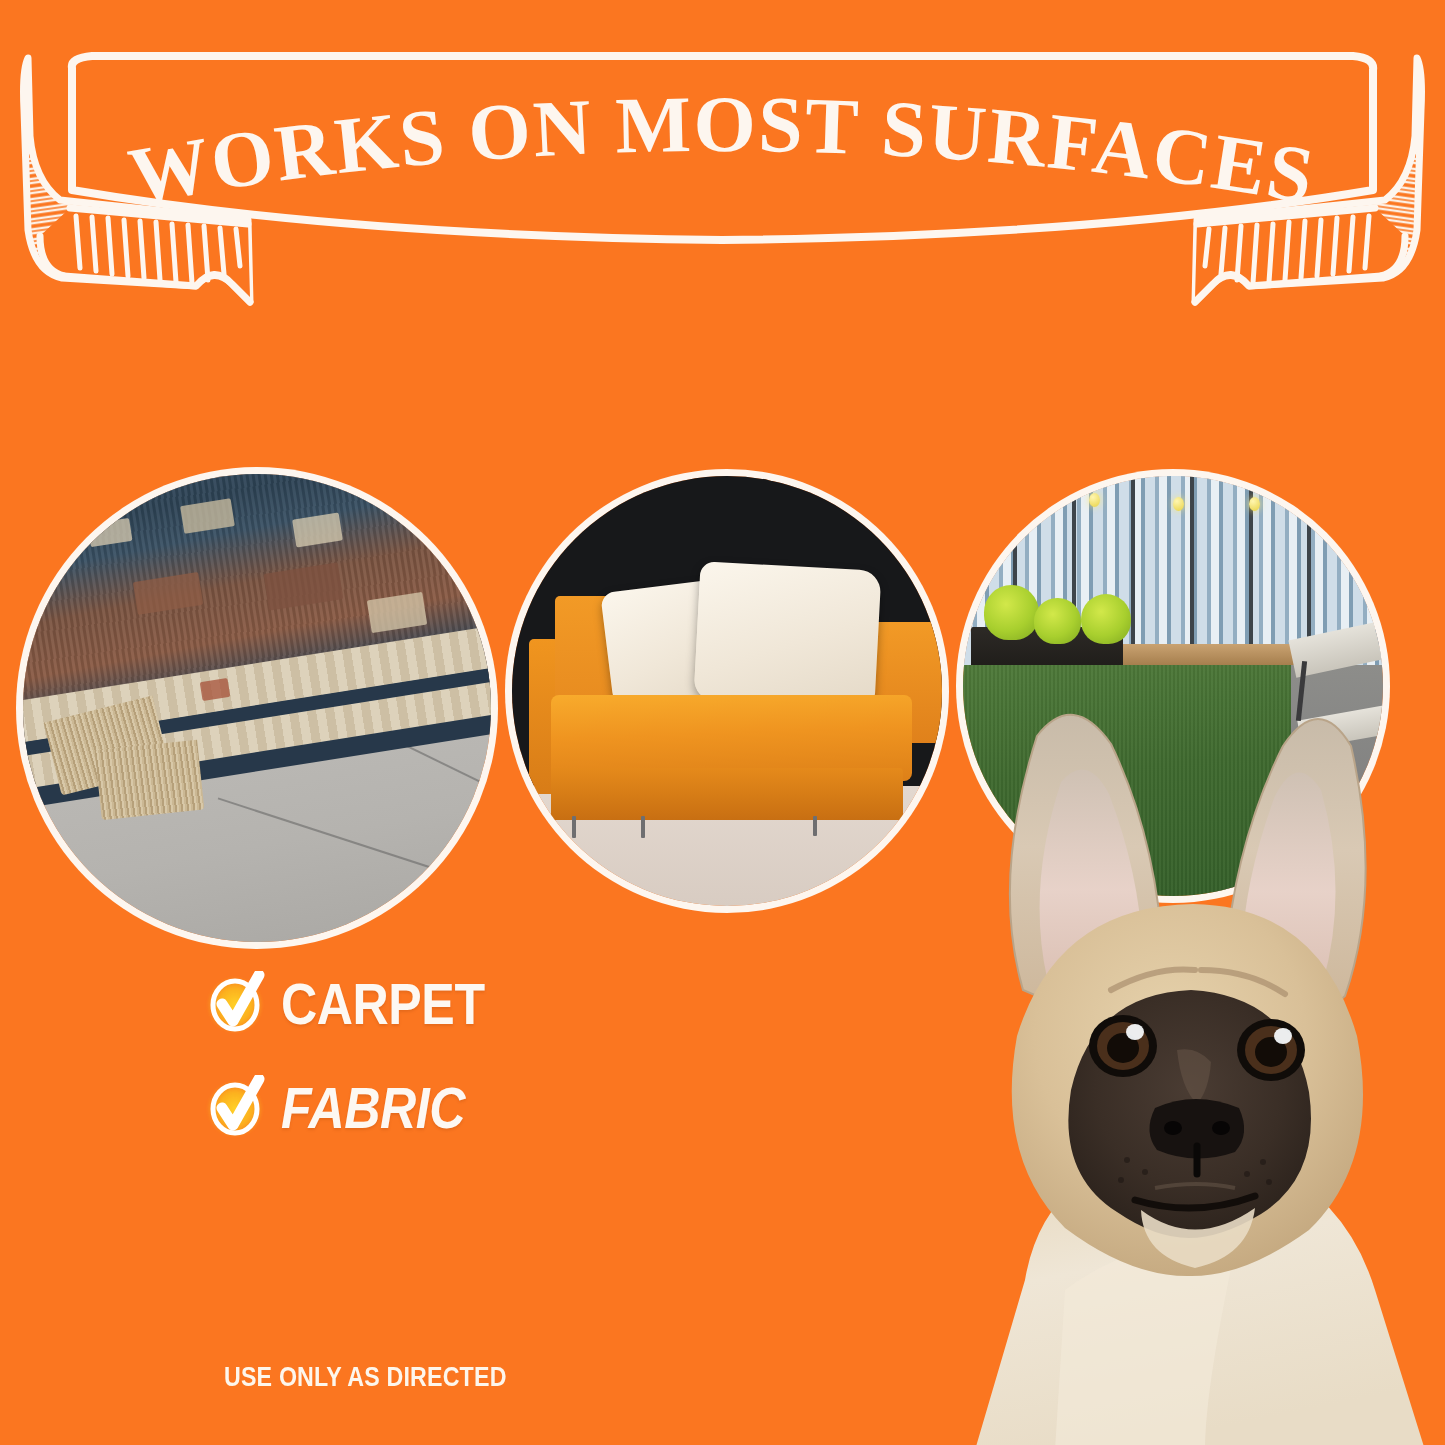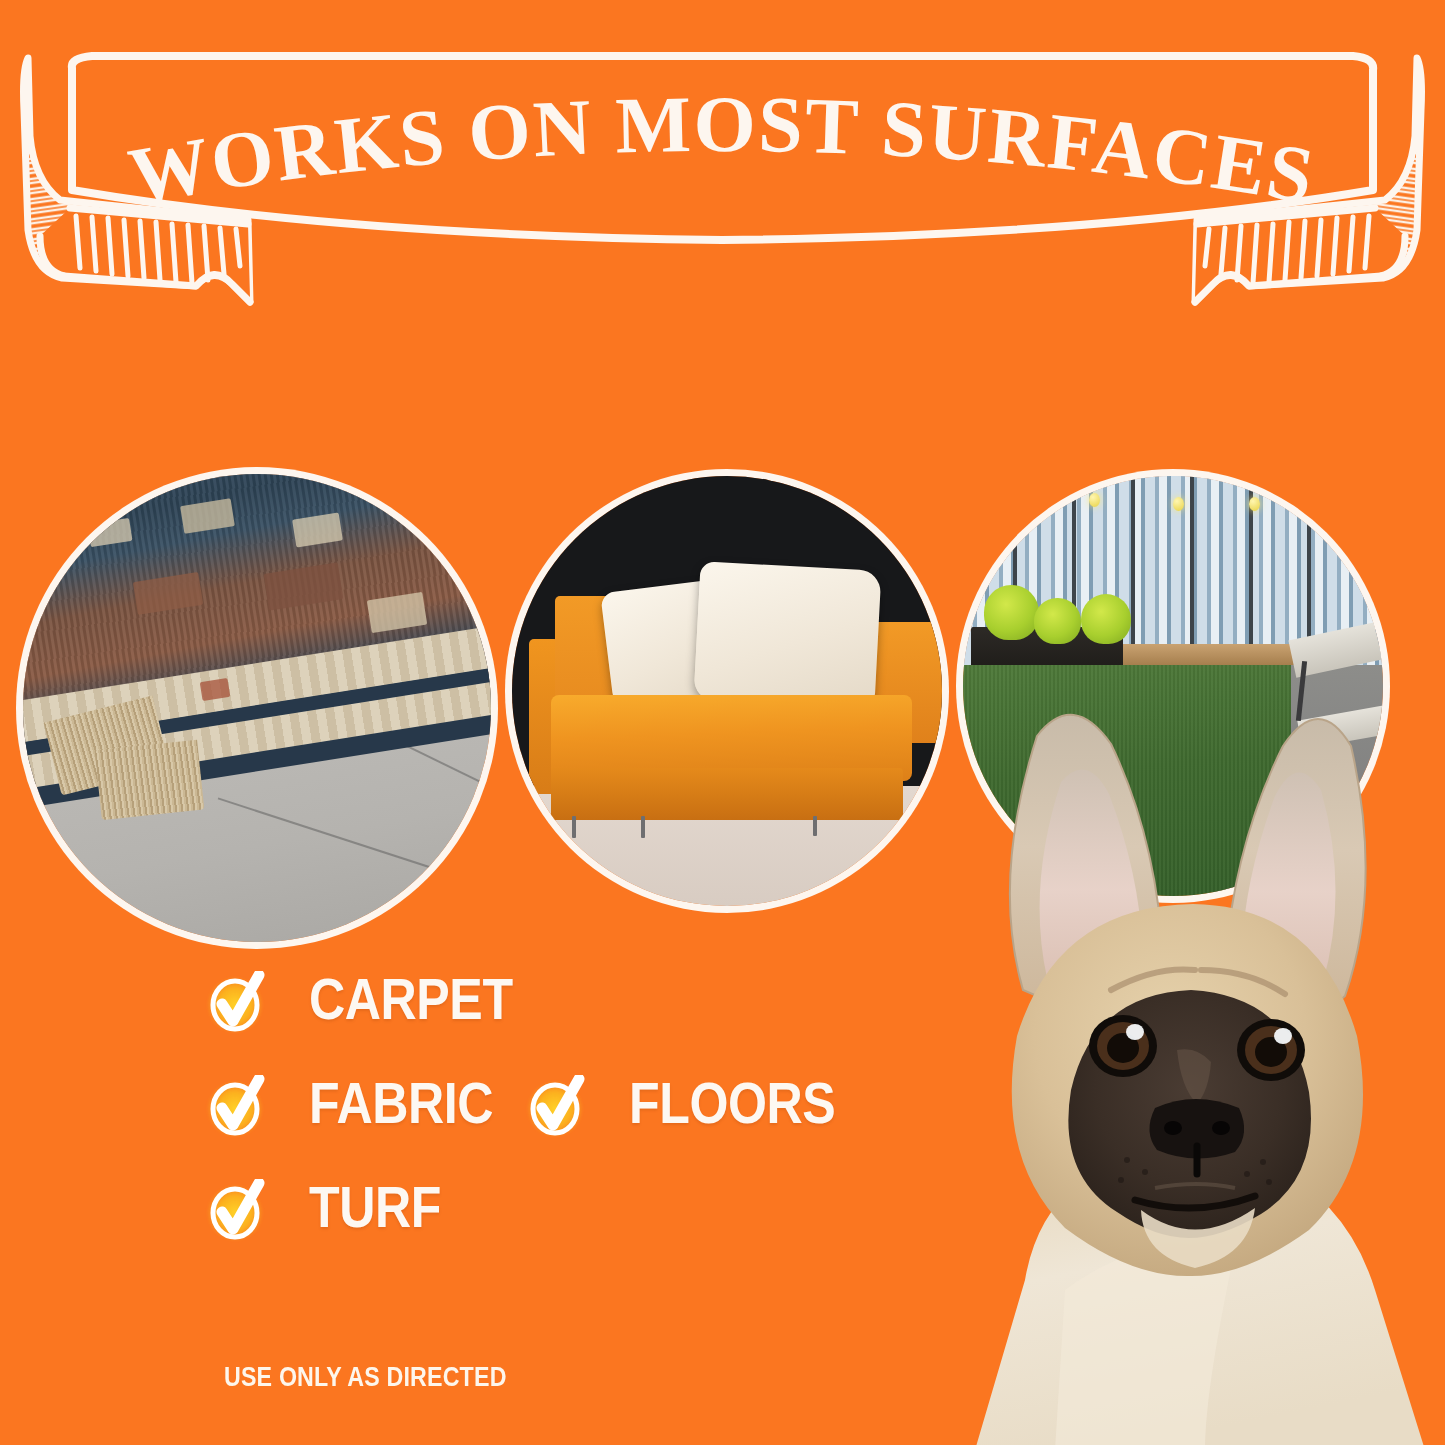--- a/index.html
+++ b/index.html
@@ -87,21 +87,21 @@
   .plant{position:absolute;border-radius:50% 50% 45% 45%;
     background:radial-gradient(circle at 40% 35%,#d2e84a 0%,#a8cf2e 55%,#7fa820 100%);}
   .bulb{position:absolute;width:11px;height:14px;border-radius:50%;
     background:radial-gradient(circle at 35% 30%,#fff6b0,#e8d243);box-shadow:0 0 7px rgba(255,235,120,.8);}
   .chair{position:absolute;background:linear-gradient(180deg,#e5e2da 0%,#c9c5bb 100%);}
   .chair-leg{position:absolute;background:#3a3a3c;}
 
   
   #checklist{position:absolute;left:205px;top:950px;width:900px;}
   .crow{position:relative;height:auto;display:flex;align-items:center;}
-  .citem{display:flex;align-items:flex-start;gap:28px;}
+  .citem{display:flex;align-items:flex-end;}
   .check{position:relative;width:62px;height:62px;flex:0 0 62px;margin-right:14px;}
   .check .glow{position:absolute;left:2px;top:6px;width:56px;height:56px;border-radius:50%;
     background:radial-gradient(circle,rgba(255,214,40,.95) 0%,rgba(252,196,30,.75) 42%,rgba(250,170,20,0) 72%);
     filter:blur(1px);}
   .check svg{position:absolute;left:0;top:0;}
   .clabel{
     font-family:"Liberation Sans",sans-serif;
     font-weight:700;color:#fdf8f2;
     font-size:57px;line-height:1;letter-spacing:-0.5px;
     transform:scaleX(0.88);transform-origin:left center;
@@ -276,54 +276,34 @@
           <svg width="62" height="62" viewBox="0 0 62 62">
             <ellipse cx="30" cy="34" rx="22" ry="24" fill="none" stroke="#ffffff" stroke-width="5"></ellipse>
             <path d="M17 33 L28 50 L54 4" fill="none" stroke="#ffffff" stroke-width="11" stroke-linecap="round" stroke-linejoin="round"></path>
           </svg>
         </span>
         <span class="clabel">CARPET</span>
       </div>
     </div>
 
     <div class="crow" style="height:104px;">
-      <div class="citem" style="width:320px;">
+      <div class="citem" style="width:320px;font-style:italic;">
         <span class="check">
           <span class="glow"></span>
           <svg width="62" height="62" viewBox="0 0 62 62">
             <ellipse cx="30" cy="34" rx="22" ry="24" fill="none" stroke="#ffffff" stroke-width="5"></ellipse>
             <path d="M17 33 L28 50 L54 4" fill="none" stroke="#ffffff" stroke-width="11" stroke-linecap="round" stroke-linejoin="round"></path>
           </svg>
         </span>
         <span class="clabel">FABRIC</span>
       </div>
-      <div class="citem">
-        <span class="check">
-          <span class="glow"></span>
-          <svg width="62" height="62" viewBox="0 0 62 62">
-            <ellipse cx="30" cy="34" rx="22" ry="24" fill="none" stroke="#ffffff" stroke-width="5"></ellipse>
-            <path d="M17 33 L28 50 L54 4" fill="none" stroke="#ffffff" stroke-width="11" stroke-linecap="round" stroke-linejoin="round"></path>
-          </svg>
-        </span>
-        <span class="clabel">FLOORS</span>
-      </div>
     </div>
 
 
     <div class="crow" style="height:104px;">
-      <div class="citem" style="width:300px;">
-        <span class="check">
-          <span class="glow"></span>
-          <svg width="62" height="62" viewBox="0 0 62 62">
-            <ellipse cx="30" cy="34" rx="22" ry="24" fill="none" stroke="#ffffff" stroke-width="5"></ellipse>
-            <path d="M17 33 L28 50 L54 4" fill="none" stroke="#ffffff" stroke-width="11" stroke-linecap="round" stroke-linejoin="round"></path>
-          </svg>
-        </span>
-        <span class="clabel">TURF</span>
-      </div>
     </div>
   </div>
 
   <div id="fineprint">USE ONLY AS DIRECTED</div>
 
   <div id="dog">
     <svg width="560" height="760" viewBox="0 0 560 760">
       <defs>
         <radialGradient id="furg" cx="45%" cy="35%" r="70%">
           <stop offset="0%" stop-color="#e6d2ac"></stop>

